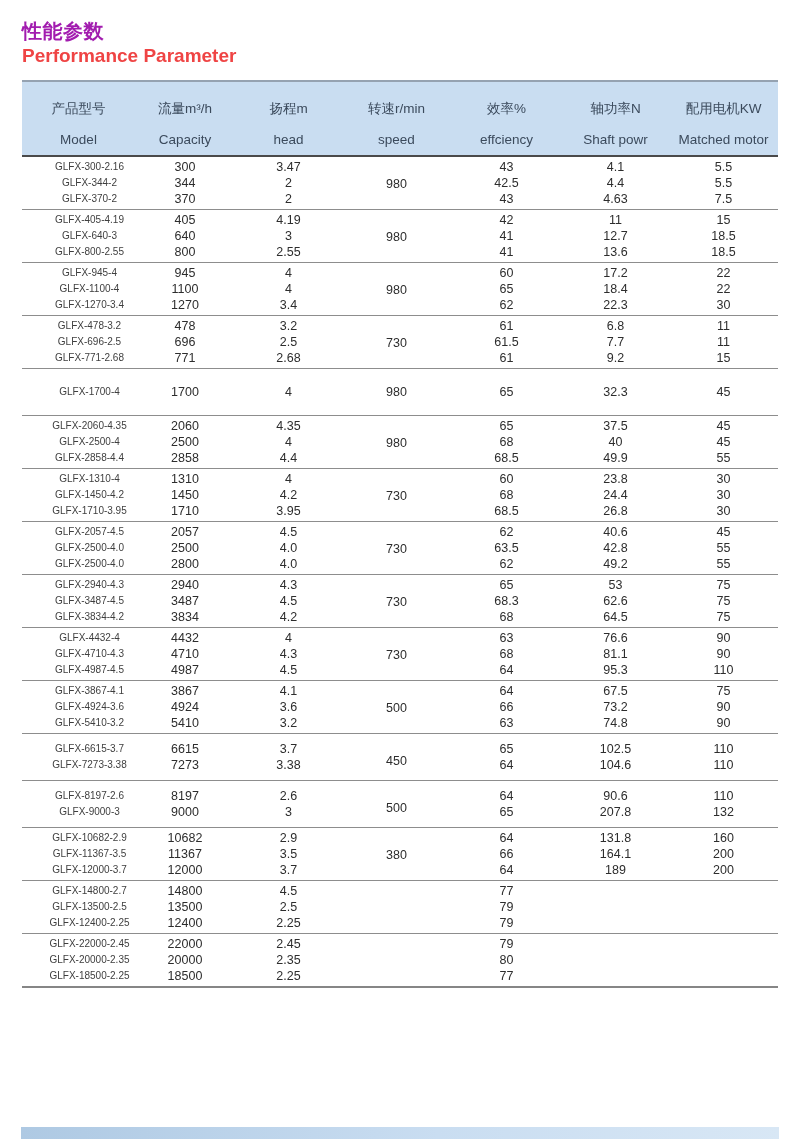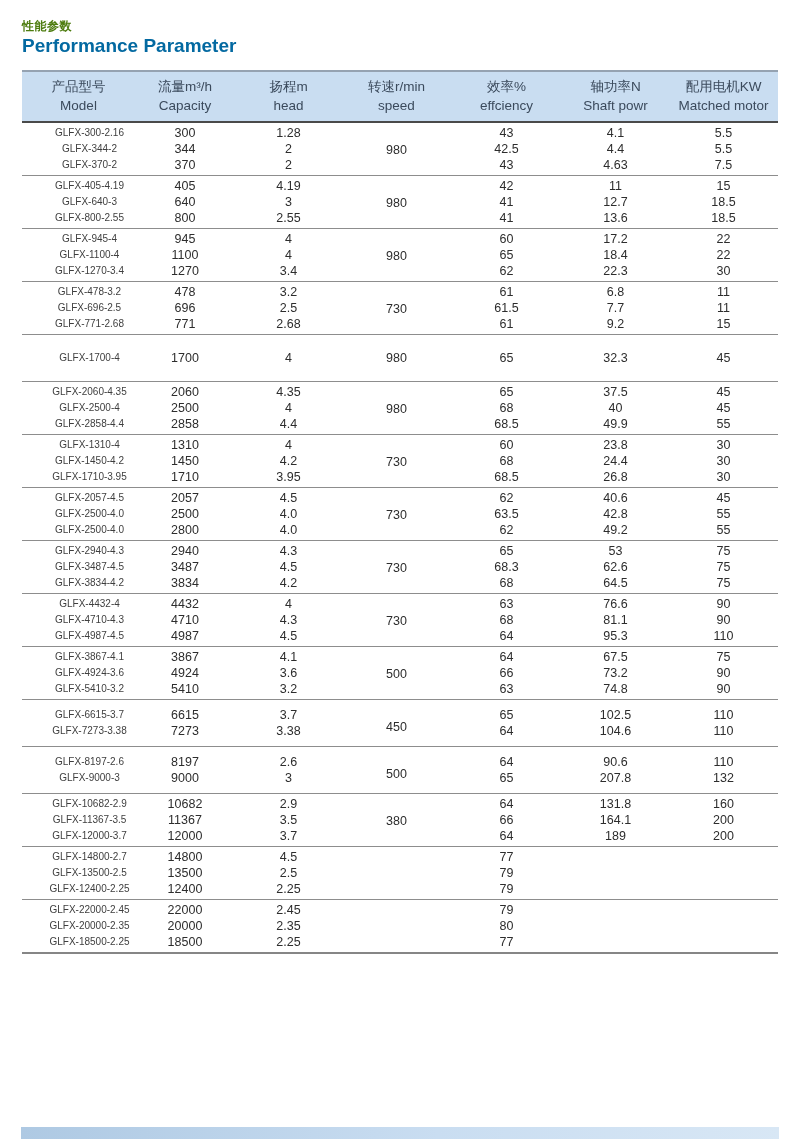--- a/index.html
+++ b/index.html
@@ -7,25 +7,25 @@
   body {
     width: 800px; height: 1145px;
     background: #ffffff;
     font-family: "Liberation Sans", sans-serif;
     position: relative;
     overflow: hidden;
   }
   .content { padding: 19px 22px 0 22px; }
 
   .title-zh {
-    color: #4d7c0f; font-size: 12px; font-weight: 700; line-height: 1.25;
+    color: #a21caf; font-size: 20px; font-weight: 700; line-height: 1.25;
     letter-spacing: 0.5px;
   }
   .title-en {
-    color: #0369a1; font-size: 19px; font-weight: 700; line-height: 1.2;
+    color: #ef4444; font-size: 19px; font-weight: 700; line-height: 1.2;
     margin-top: 1px;
   }
 
   table.perf {
     border-collapse: collapse;
     table-layout: fixed;
     width: 756px;
     margin-top: 12px;
     border-bottom: 2px solid #868686;
   }
@@ -33,21 +33,21 @@
     background: #c9ddf1;
     border-top: 2px solid #95a2b1;
     border-bottom: 2px solid #4a4a4a;
     color: #3b4a5c;
     font-weight: 400;
     font-size: 13.5px;
     padding: 5px 0 6px 0;
     text-align: center;
     line-height: 1.42;
   }
-  th .zh, th .en { display: block; }
+  th .zh, th .en { display: block; margin-top: 12px; }
 
   tbody td {
     font-size: 12.5px;
     color: #2d2d2d;
     text-align: center;
     padding: 1px 0;
     line-height: 14px;
     vertical-align: middle;
   }
   tbody td.model {
@@ -119,21 +119,21 @@
         <th>
           <span class="zh">配用电机KW</span>
           <span class="en">Matched motor</span>
         </th>
       </tr>
     </thead>
     <tbody>
         <tr class="gs3 group-start first-group">
           <td class="model">GLFX-300-2.16</td>
           <td class="num">300</td>
-          <td class="num">1.28</td>
+          <td class="num">3.47</td>
           <td class="num speed" rowspan="3">980</td>
           <td class="num">43</td>
           <td class="num">4.1</td>
           <td class="num">5.5</td>
         </tr>
         <tr class="gs3 first-group">
           <td class="model">GLFX-344-2</td>
           <td class="num">344</td>
           <td class="num">2</td>
           <td class="num">42.5</td>

